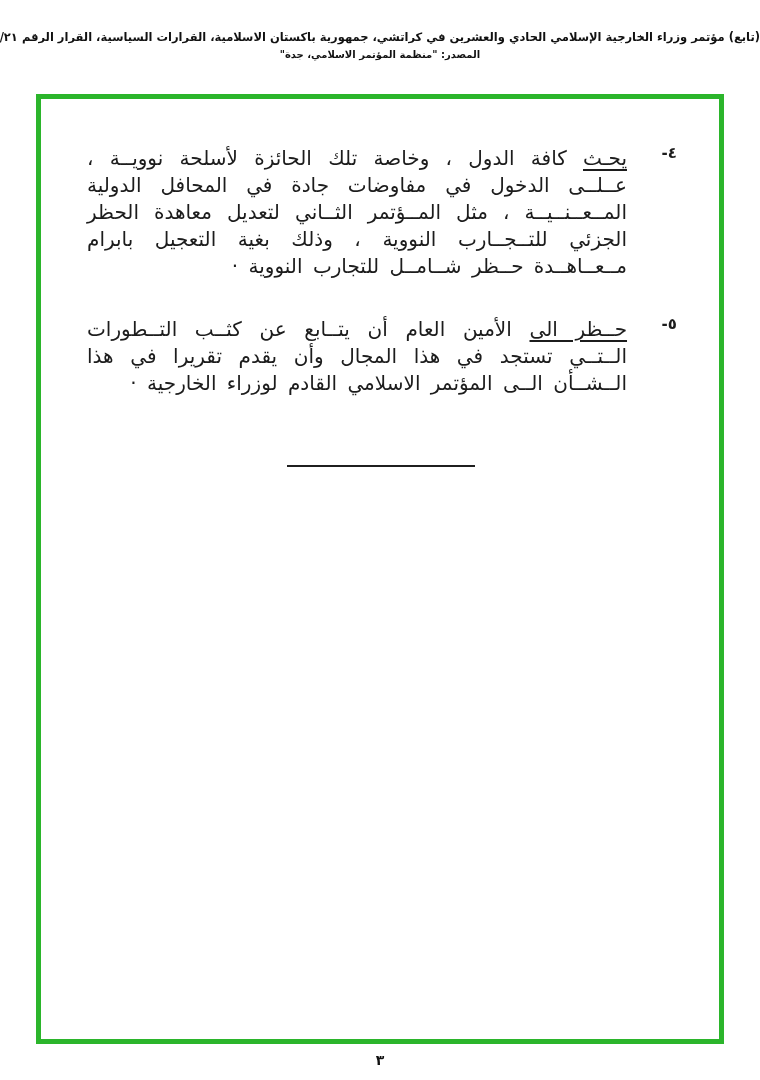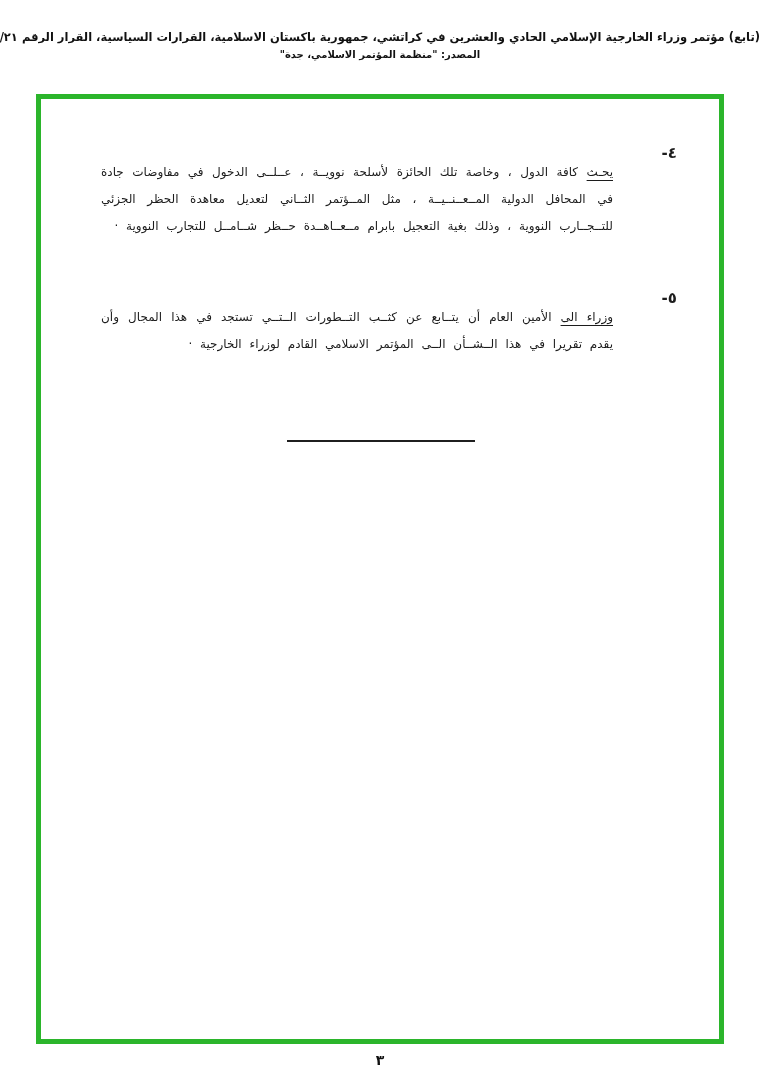--- a/index.html
+++ b/index.html
@@ -55,23 +55,23 @@
   }
   .clause-num {
     flex: none;
     width: 30px;
     font-size: 15px;
     font-weight: bold;
     padding-top: 1px;
     text-align: right;
   }
   .clause-text {
-    margin: 16px;
+    margin: 2px;
     flex: 1;
-    font-size: 12px;
+    font-size: 20px;
     line-height: 27px;
     text-align: justify;
     word-spacing: 4px;
     color: #1c1c1c;
   }
   .clause-lead {
     text-decoration: underline;
     text-underline-offset: 4px;
   }
   .separator {
@@ -104,21 +104,21 @@
   <div class="green-box">
     <div class="content">
 
       <div class="clause">
         <span class="clause-num">٤-</span>
         <p class="clause-text"><span class="clause-lead">يحـث</span><span> كافة الدول ، وخاصة تلك الحائزة لأسلحة نوويــة ، عــلــى الدخول في مفاوضات جادة في المحافل الدولية المــعــنــيــة ، مثل المــؤتمر الثــاني لتعديل معاهدة الحظر الجزئي للتــجــارب النووية ، وذلك بغية التعجيل بابرام مــعــاهــدة حــظر شــامــل للتجارب النووية ·</span></p>
       </div>
 
       <div class="clause">
         <span class="clause-num">٥-</span>
-        <p class="clause-text"><span class="clause-lead">وزراء الى</span><span> الأمين العام أن يتــابع عن كثــب التــطورات الــتــي تستجد في هذا المجال وأن يقدم تقريرا في هذا الــشــأن الــى المؤتمر الاسلامي القادم لوزراء الخارجية ·</span></p>
+        <p class="clause-text"><span class="clause-lead">حــظر الى</span><span> الأمين العام أن يتــابع عن كثــب التــطورات الــتــي تستجد في هذا المجال وأن يقدم تقريرا في هذا الــشــأن الــى المؤتمر الاسلامي القادم لوزراء الخارجية ·</span></p>
       </div>
 
       <div class="separator"></div>
 
     </div>
   </div>
 
   <div class="page-number">٣</div>
 
 </div>

